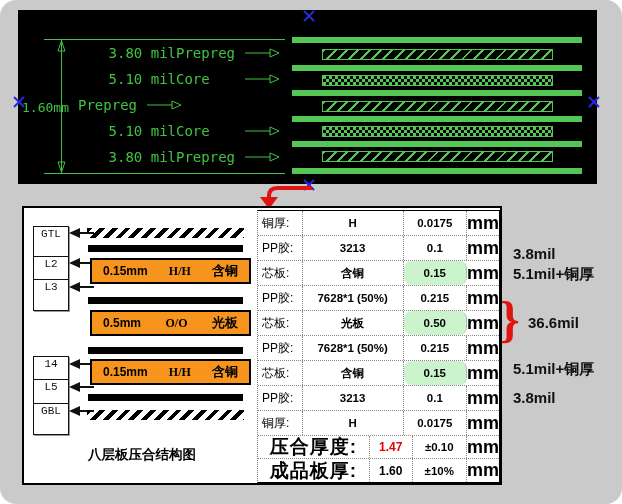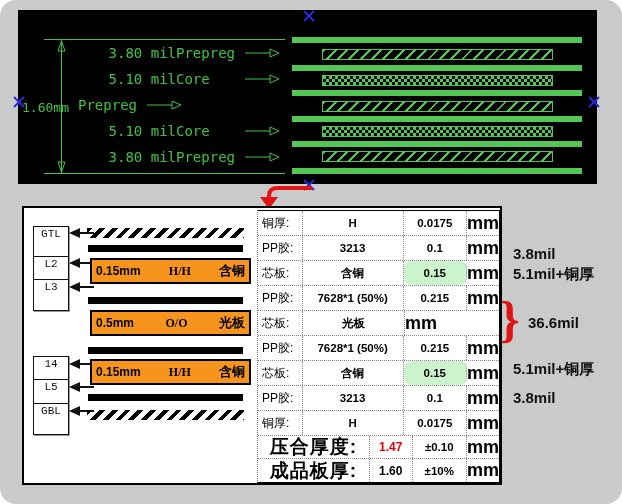--- a/index.html
+++ b/index.html
@@ -30,21 +30,21 @@
 
   
   .panel { position:absolute; left:22px; top:206px; width:480px; height:279px; background:#fff; border:2px solid #000; }
   .lbox { position:absolute; left:9px; width:36px; height:32px; border:1px solid #111; background:#fff;
           font:11px "Liberation Mono", monospace; color:#111; text-align:center; line-height:14px; box-shadow:1px 1px 0 #999; }
   .larrow { position:absolute; left:45px; }
   .blackbar { position:absolute; left:64px; width:155px; height:7px; background:#000; }
   .foil { position:absolute; left:63px; width:157px; height:10px;
           background-image:repeating-linear-gradient(135deg,#000 0 4px,transparent 4px 9px); }
   .core { position:absolute; left:66px; width:161px; height:26px; background:#f7941e; border:2px solid #000;
-          display:flex; align-items:center; justify-content:space-between; padding:0 4px; color:#000; }
+          display:flex; align-items:center; justify-content:space-between; padding:0 11px; color:#000; }
   .core .th { font-weight:bold; font-size:12px; }
   .core .fl { font-weight:bold; font-size:12px; font-family:"Liberation Serif", serif; }
   .core .tp { font-weight:bold; font-size:13px; }
   .caption { position:absolute; left:40px; top:238px; width:156px; text-align:center;
              font-weight:bold; font-size:13.5px; color:#000; }
 
   
   .spec { position:absolute; left:233px; top:2px; width:243px; border:1px solid #000; border-left:1px dotted #777; background:#fff; }
   .t-row { display:flex; height:25px; border-bottom:1px dotted #888; }
   .t-row:last-child { border-bottom:none; }
@@ -209,20 +209,21 @@
     </div>
     <div class="blackbar" style="top:139px"></div>
     <div class="core" style="top:151px">
       <span class="th">0.15mm</span>
       <span class="fl">H/H</span>
       <span class="tp">含铜</span>
     </div>
     <div class="blackbar" style="top:186px"></div>
     <div class="foil" style="top:202px"></div>
 
+    <div class="caption">八层板压合结构图</div>
 
     <div class="spec">
       <div class="t-row">
         <div class="cell c1">铜厚:</div>
         <div class="cell c2">H</div>
         <div class="cell c3">0.0175</div>
         <div class="cell c4">mm</div>
       </div>
       <div class="t-row">
         <div class="cell c1">PP胶:</div>
@@ -238,20 +239,21 @@
       </div>
       <div class="t-row">
         <div class="cell c1">PP胶:</div>
         <div class="cell c2">7628*1 (50%)</div>
         <div class="cell c3">0.215</div>
         <div class="cell c4">mm</div>
       </div>
       <div class="t-row">
         <div class="cell c1">芯板:</div>
         <div class="cell c2">光板</div>
+        <div class="cell c3 hl">0.50</div>
         <div class="cell c4">mm</div>
       </div>
       <div class="t-row">
         <div class="cell c1">PP胶:</div>
         <div class="cell c2">7628*1 (50%)</div>
         <div class="cell c3">0.215</div>
         <div class="cell c4">mm</div>
       </div>
       <div class="t-row">
         <div class="cell c1">芯板:</div>

